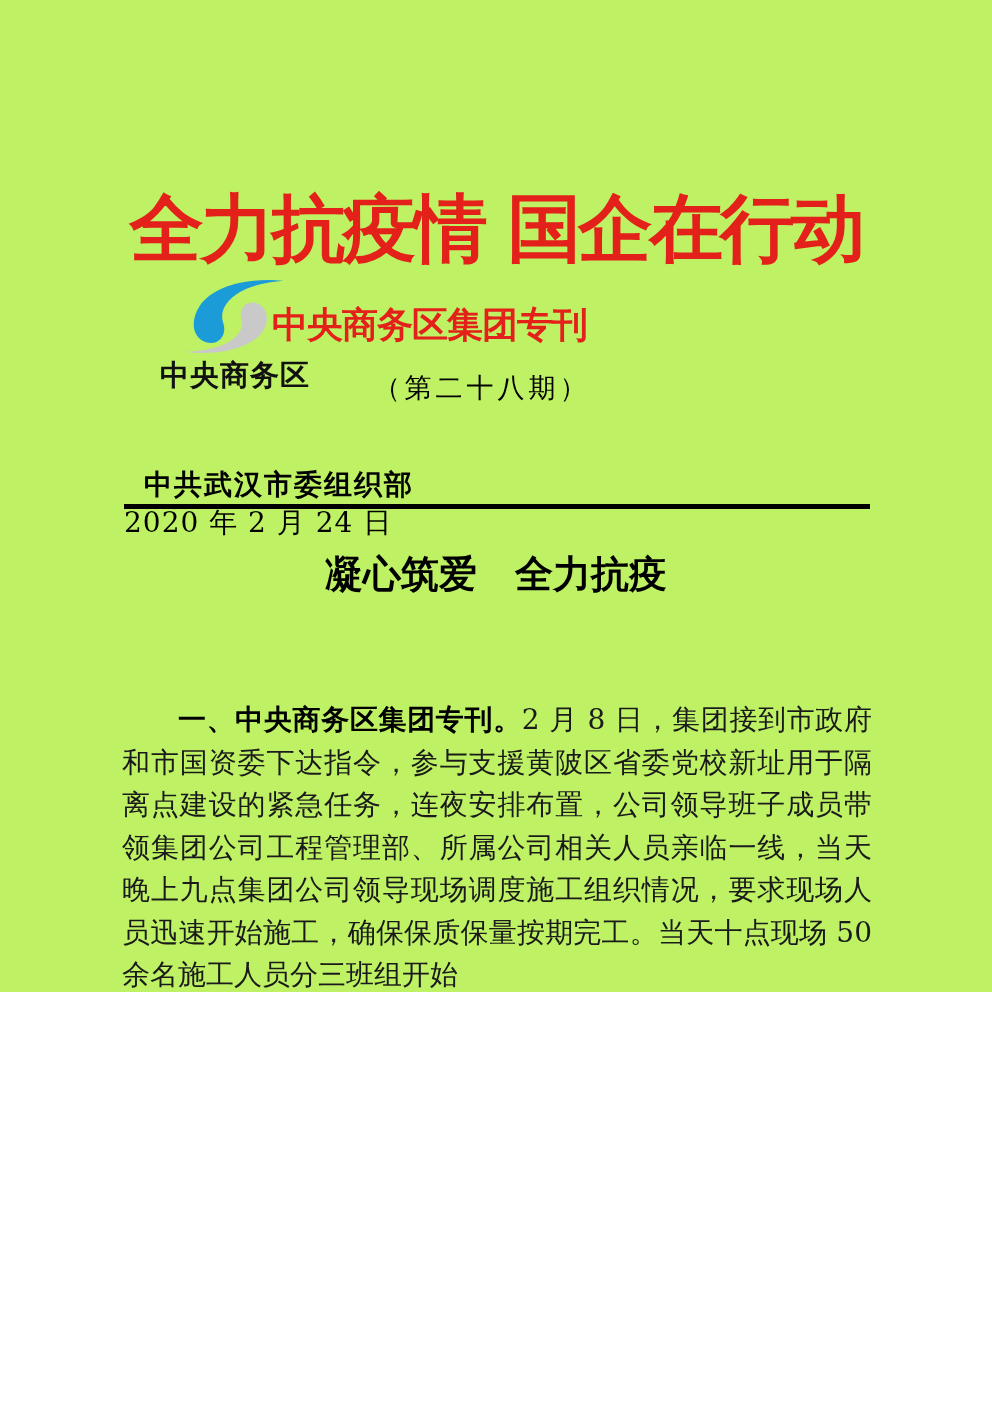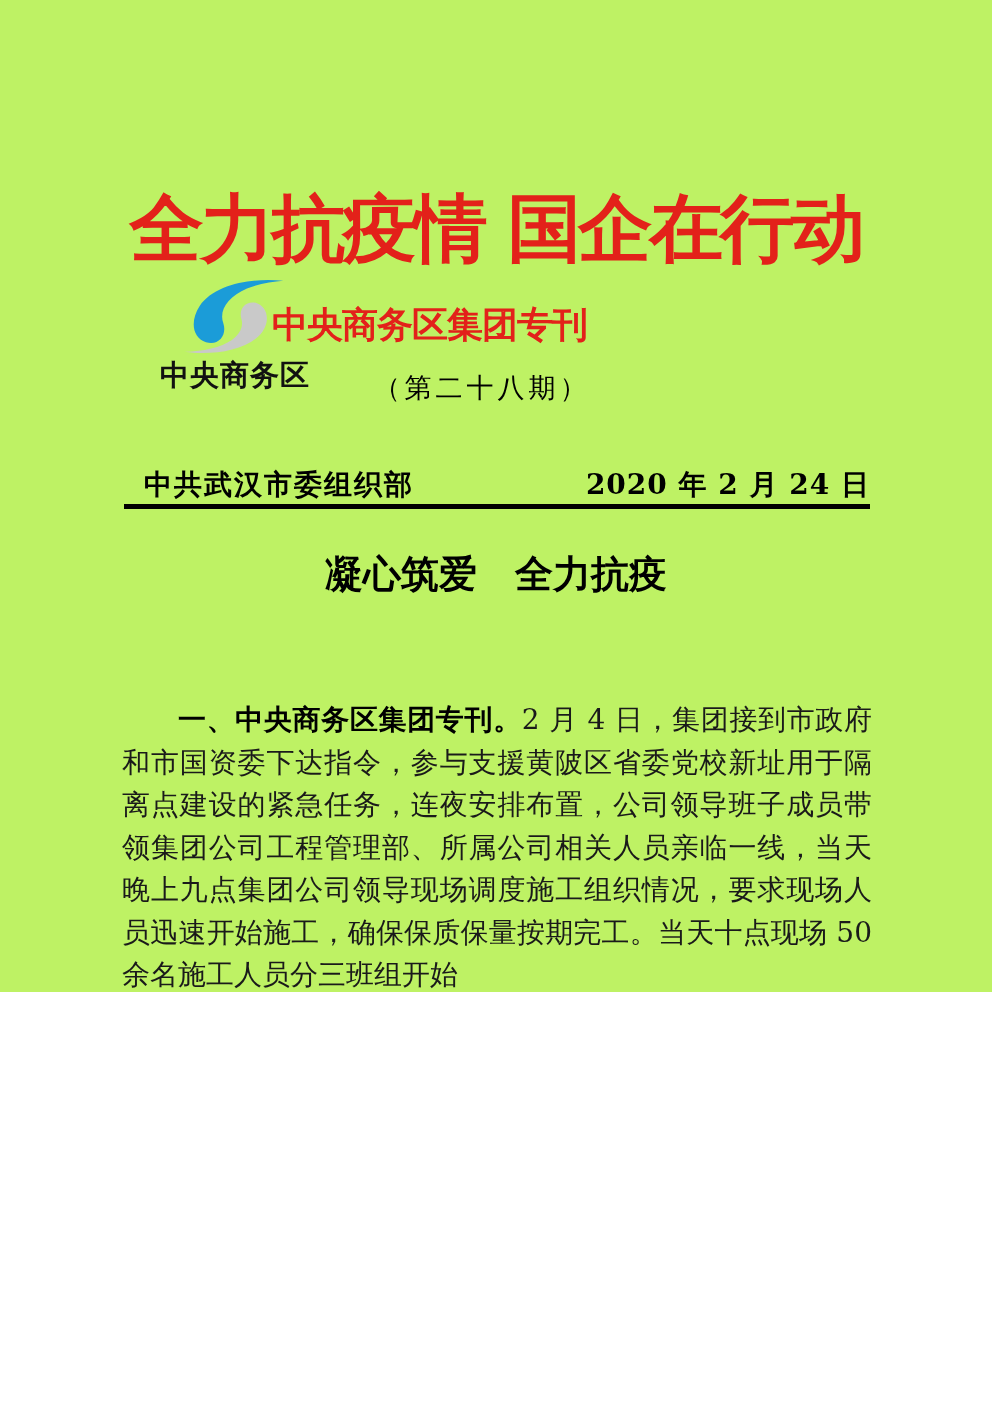--- a/index.html
+++ b/index.html
@@ -73,23 +73,24 @@
     position: absolute;
     top: 466px;
     left: 124px;
     width: 746px;
     display: flex;
     justify-content: space-between;
     align-items: baseline;
     font-size: 28px;
     font-weight: bold;
     white-space: nowrap;
+    flex-direction: column;
   }
   .masthead-issuer { padding-left: 20px; letter-spacing: 2px; }
-  .masthead-date { letter-spacing: 1px; font-weight: bold; }
+  .masthead-date { letter-spacing: 1px; font-weight: normal; }
   .divider-rule {
     position: absolute;
     top: 504px;
     left: 124px;
     width: 746px;
     height: 5px;
     background: #000000;
   }
   
   .article-heading {
@@ -156,18 +157,18 @@
     <span class="masthead-date">2020 年 2 月 24 日</span>
   </div>
 
   <div class="divider-rule"></div>
 
   <div class="article-heading">
     <div>凝心筑爱　全力抗疫</div>
   </div>
 
   <div class="article-body">
-    <p><span class="para-lead">一、中央商务区集团专刊。</span><span>2 月 4 日，集团接到市政府和市国资委下达指令，参与支援黄陂区省委党校新址用于隔离点建设的紧急任务，连夜安排布置，公司领导班子成员带领集团公司工程管理部、所属公司相关人员亲临一线，当天晚上九点集团公司领导现场调度施工组织情况，要求现场人员迅速开始施工，确保保质保量按期完工。当天十点现场 50 余名施工人员分三班组开始</span></p>
+    <p><span class="para-lead">一、中央商务区集团专刊。</span><span>2 月 8 日，集团接到市政府和市国资委下达指令，参与支援黄陂区省委党校新址用于隔离点建设的紧急任务，连夜安排布置，公司领导班子成员带领集团公司工程管理部、所属公司相关人员亲临一线，当天晚上九点集团公司领导现场调度施工组织情况，要求现场人员迅速开始施工，确保保质保量按期完工。当天十点现场 50 余名施工人员分三班组开始</span></p>
   </div>
 
   <div class="page-number">1</div>
 
 </div>
 
 </body></html>

